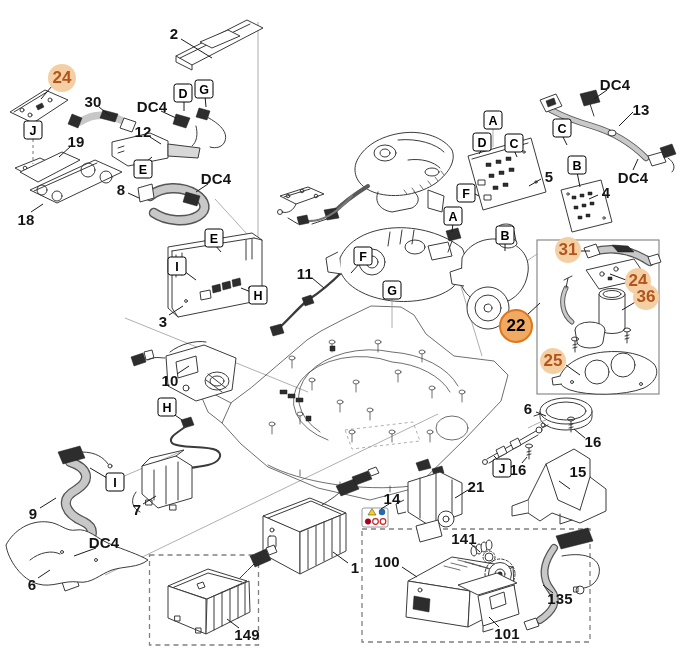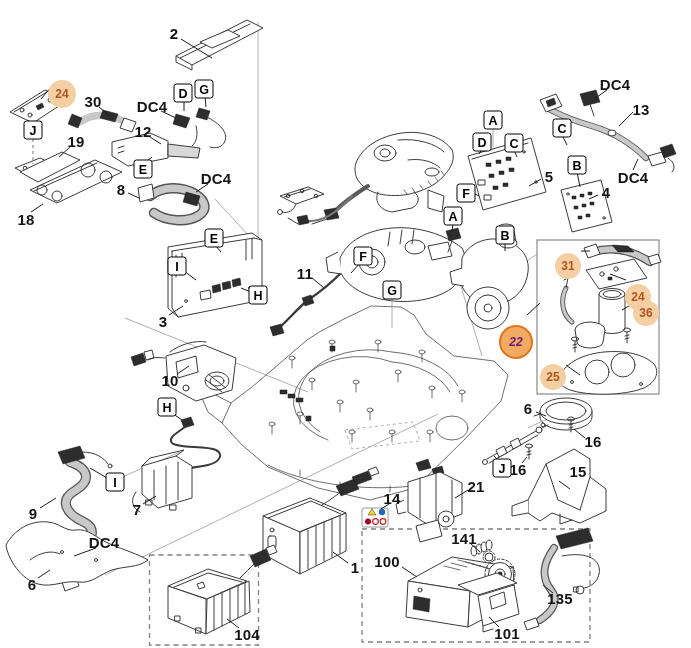--- a/index.html
+++ b/index.html
@@ -5,22 +5,22 @@
   html,body{margin:0;padding:0;background:#fff;}
   #stage{position:relative;width:691px;height:648px;background:#fff;overflow:hidden;
          font-family:"Liberation Sans",sans-serif;}
   #art{position:absolute;left:0;top:0;}
   .lbl{position:absolute;transform:translate(-50%,-50%);white-space:nowrap;}
   .num{font-size:15px;font-weight:bold;color:#141414;letter-spacing:0.2px;}
   .refbox{width:17px;height:17px;background:#fff;border:1.8px solid #000;border-radius:3px;
           display:flex;align-items:center;justify-content:center;
           font-size:12.5px;font-weight:bold;color:#000;box-sizing:content-box;}
   .oc{border-radius:50%;display:flex;align-items:center;justify-content:center;
-      font-size:12px;font-weight:bold;background:#f5cfa4;color:#b2541c;margin-top:16px;}
-  .oc.ring{background:#f0aa62;border:2.5px solid #e0761b;color:#701a75;font-style:italic;}
+      font-size:17px;font-weight:bold;background:#f5cfa4;color:#b2541c;}
+  .oc.ring{background:#f0aa62;border:2.5px solid #e0761b;color:#000000;}
   
   .ln{fill:none;stroke:#3b3b3b;stroke-width:1;stroke-linecap:round;stroke-linejoin:round}
   .ln2{fill:none;stroke:#4a4a4a;stroke-width:.8;stroke-linecap:round;stroke-linejoin:round}
   .fw{fill:#fff;stroke:#3b3b3b;stroke-width:1;stroke-linejoin:round}
   .fg{fill:#d8d8d8;stroke:#3b3b3b;stroke-width:1;stroke-linejoin:round}
   .fd{fill:#2d2d2d;stroke:#1d1d1d;stroke-width:.5;stroke-linejoin:round}
   .tubed{fill:none;stroke:#555;stroke-width:10;stroke-linecap:round}
   .tube2{fill:none;stroke:#c8c8c8;stroke-width:7.5;stroke-linecap:round}
   .hd{fill:none;stroke:#5a5a5a;stroke-width:6.5;stroke-linecap:round}
   .hl{fill:none;stroke:#c9c9c9;stroke-width:4.5;stroke-linecap:round}
@@ -547,21 +547,21 @@
 <div class="lbl num" style="left:593px;top:441px">16</div>
 <div class="lbl num" style="left:518px;top:469px">16</div>
 <div class="lbl num" style="left:578px;top:471px">15</div>
 <div class="lbl num" style="left:549px;top:176px">5</div>
 <div class="lbl num" style="left:606px;top:192px">4</div>
 <div class="lbl num" style="left:641px;top:109px">13</div>
 <div class="lbl num" style="left:387px;top:561px">100</div>
 <div class="lbl num" style="left:464px;top:538px">141</div>
 <div class="lbl num" style="left:560px;top:598px">135</div>
 <div class="lbl num" style="left:507px;top:633px">101</div>
-<div class="lbl num" style="left:247px;top:634px">104</div>
+<div class="lbl num" style="left:247px;top:634px">149</div>
 
 <div class="lbl num" style="left:152px;top:106px">DC4</div>
 <div class="lbl num" style="left:216px;top:178px">DC4</div>
 <div class="lbl num" style="left:615px;top:84px">DC4</div>
 <div class="lbl num" style="left:633px;top:177px">DC4</div>
 <div class="lbl num" style="left:104px;top:542px">DC4</div>
 
 <div class="lbl refbox" style="left:493px;top:120px">A</div>
 <div class="lbl refbox" style="left:453px;top:216px">A</div>
 <div class="lbl refbox" style="left:577px;top:165px">B</div>

